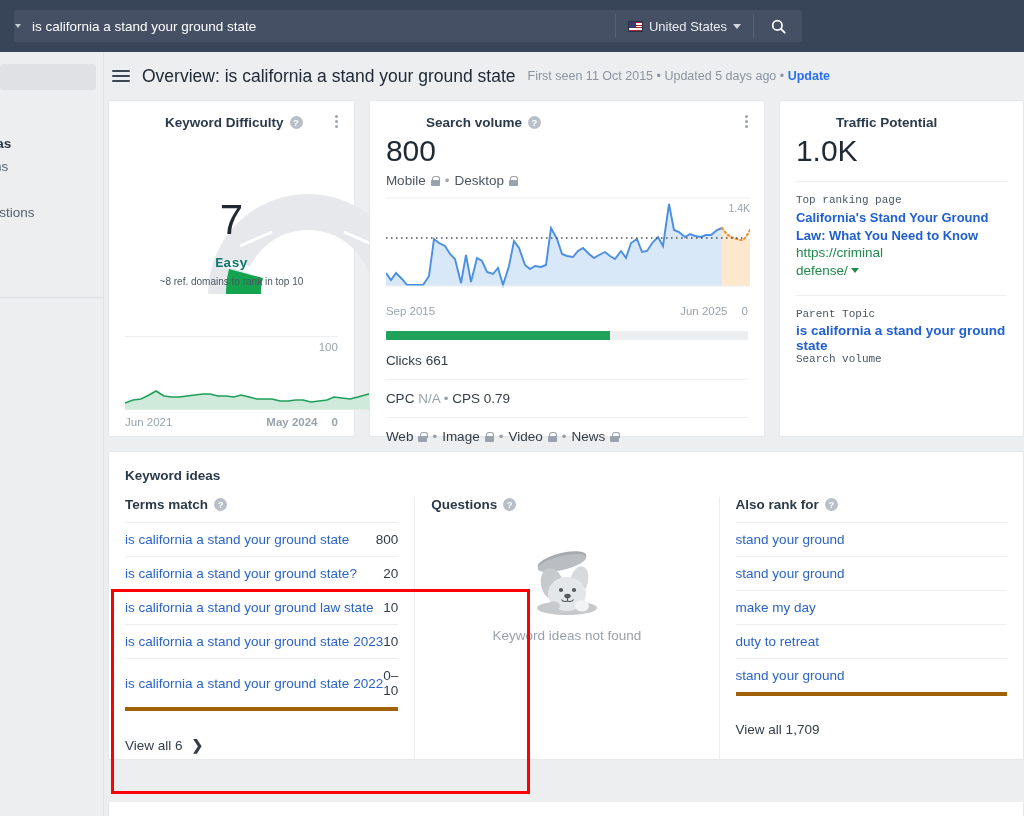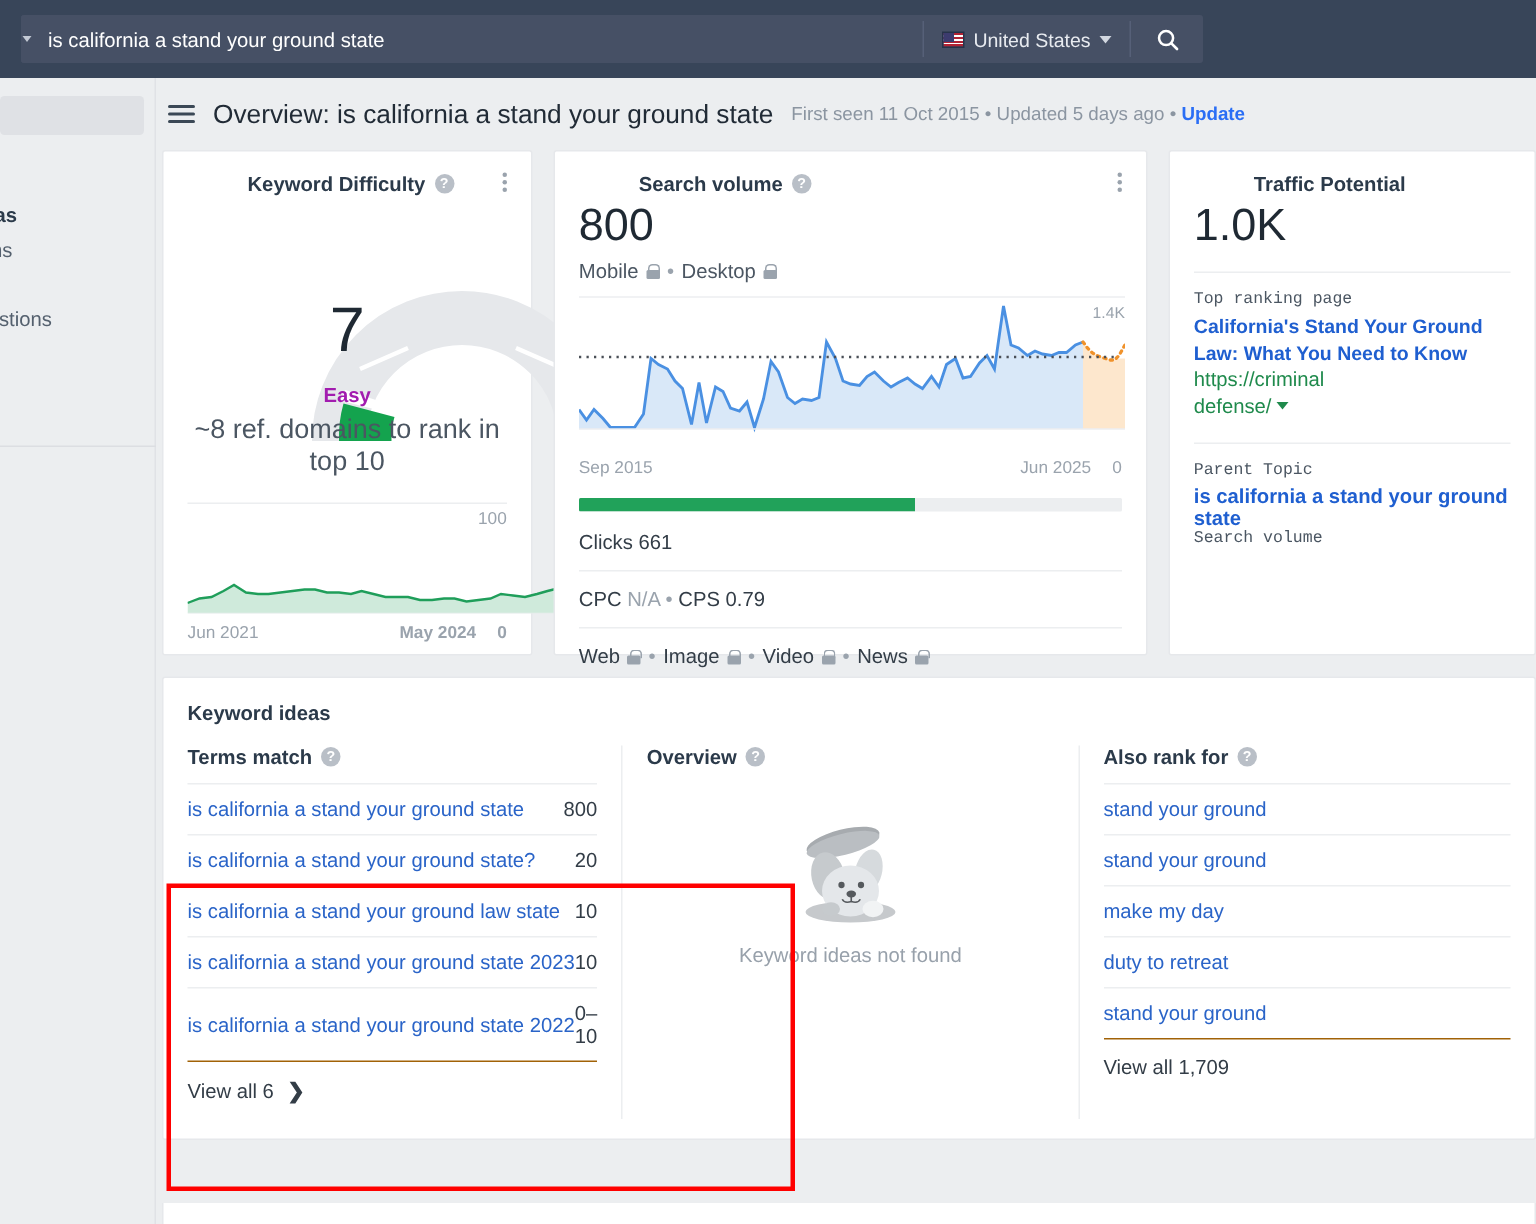--- a/index.html
+++ b/index.html
@@ -122,25 +122,25 @@
   .kebab i { display: block; width: 3px; height: 3px; background: #9aa3ad; border-radius: 50%; margin-bottom: 2px; }
 
   
   .gauge-wrap { position: relative; width: 100%; height: 178px; margin-top: 6px; }
   .gauge-num {
     position: absolute; left: 0; right: 0; top: 60px; text-align: center;
     font-size: 42px; color: #1f2933; font-family: "Liberation Sans", sans-serif;
   }
   .gauge-label {
     position: absolute; left: 0; right: 0; top: 120px; text-align: center;
-    font-size: 13.5px; font-weight: bold; color: #a21caf;
+    font-size: 13.5px; font-weight: bold; color: #0f766e; font-family: Liberation Mono, monospace;
   }
   .gauge-sub {
     position: absolute; left: 0; right: 0; top: 140px; text-align: center;
-    font-size: 18px; color: #4b5662;
+    font-size: 10px; color: #4b5662;
   }
   .kd-chart { position: absolute; left: 16px; right: 16px; bottom: 8px; }
   .kd-axis-top {
     border-top: 1px solid #eceef0; position: relative; height: 22px;
   }
   .kd-100 { position: absolute; right: 0; top: 4px; font-size: 11.5px; color: #9aa3ad; }
   .spark-lbls { display: flex; justify-content: space-between; font-size: 11.5px; color: #9aa3ad; margin-top: 2px; }
   .spark-lbls .right { display: flex; gap: 14px; font-weight: bold; }
 
   
@@ -192,21 +192,21 @@
     font-size: 13.5px; font-weight: bold; color: #2b3a4a;
     display: flex; align-items: center; gap: 6px; padding-bottom: 10px;
   }
   .ki-row {
     display: flex; justify-content: space-between; align-items: center;
     border-top: 1px solid #eceef0; padding: 9px 0; font-size: 13.5px;
   }
   .ki-kw { color: #2a64c8; cursor: pointer; white-space: nowrap; }
   .ki-vol { color: #333d47; }
   .ki-viewall {
-    border-top: 1px solid #a16207; padding: 11px 0;
+    border-top: 4px solid #a16207; padding: 26px 0;
     font-size: 13.5px; color: #333d47; display: flex; align-items: center; gap: 9px; cursor: pointer;
   }
   .chev { font-weight: bold; font-size: 14px; }
   .empty-wrap { text-align: center; padding-top: 14px; }
   .empty-txt { font-size: 13.5px; color: #98a1ab; margin-top: 4px; }
 
   
   .bottom-card {
     position: absolute; left: 108px; top: 750px; width: 916px; height: 66px;
     background: #ffffff; border: 1px solid #e6e8eb; border-top: 0;
@@ -457,21 +457,21 @@
             <span class="ki-vol">0–10</span>
           </div>
           <div class="ki-viewall">
             <span>View all 6</span>
             <span class="chev">❯</span>
           </div>
         </div>
 
         <div class="ki-col c2">
           <div class="ki-colhead">
-            <span>Overview</span>
+            <span>Questions</span>
             <span class="qmark">?</span>
           </div>
           <div class="empty-wrap">
             <svg width="96" height="84" viewBox="0 0 96 84">
               <ellipse cx="48" cy="72" rx="30" ry="7" fill="#c6c9cc"></ellipse>
               <ellipse cx="43" cy="25" rx="25" ry="8" transform="rotate(-14 43 25)" fill="#a7abaf"></ellipse>
               <ellipse cx="43" cy="27" rx="25" ry="7" transform="rotate(-14 43 27)" fill="#babec2"></ellipse>
               <ellipse cx="33" cy="48" rx="11" ry="16" transform="rotate(-12 33 48)" fill="#c6cacd"></ellipse>
               <ellipse cx="60" cy="45" rx="9" ry="15" transform="rotate(14 60 45)" fill="#d6dadd"></ellipse>
               <ellipse cx="48" cy="58" rx="19" ry="17" fill="#e4e7ea"></ellipse>

